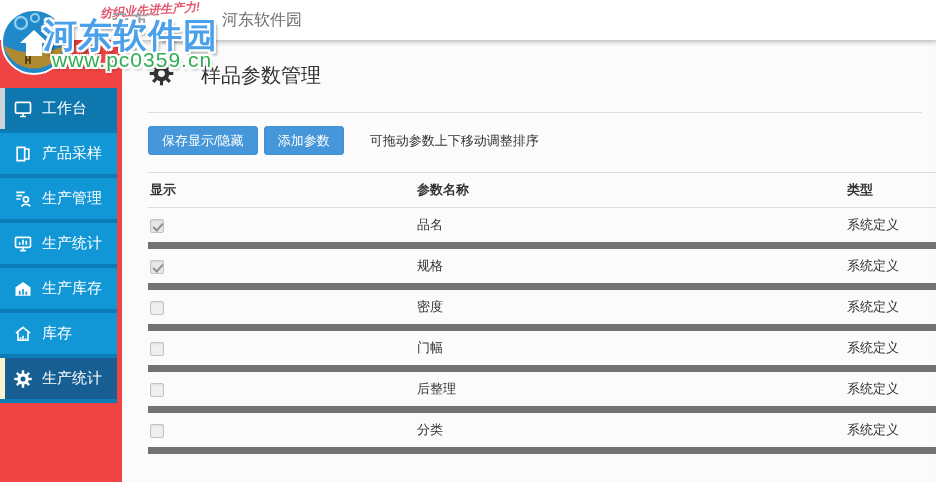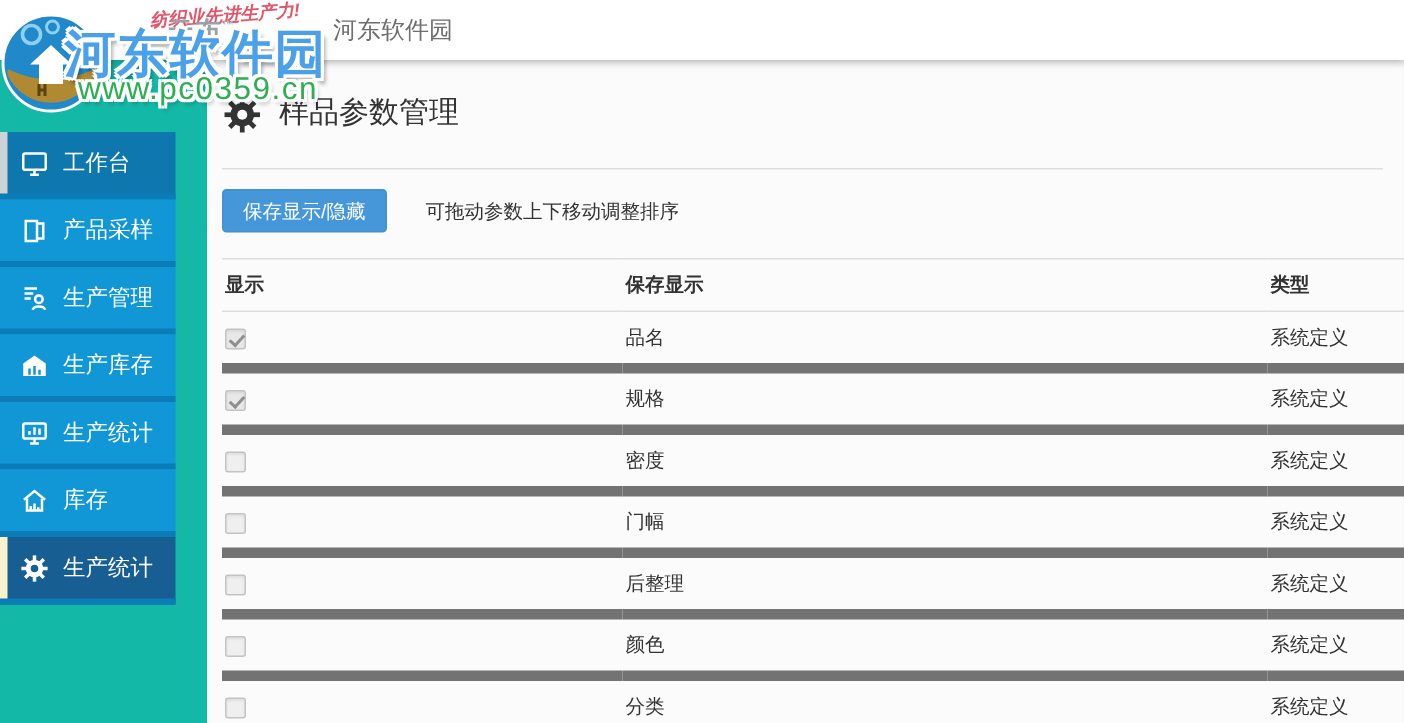--- a/index.html
+++ b/index.html
@@ -35,40 +35,40 @@
   }
   .wm-url{
     position:absolute;left:52px;top:48px;
     font-size:21px;font-weight:normal;color:#2fae52;letter-spacing:1px;white-space:nowrap;
     text-shadow:
       -2px -2px 0 #fff, 2px -2px 0 #fff, -2px 2px 0 #fff, 2px 2px 0 #fff,
       0 -2px 0 #fff, 0 2px 0 #fff, -2px 0 0 #fff, 2px 0 0 #fff,
       2px 3px 3px rgba(0,0,0,.3);
   }
   
-  .sidebar{position:absolute;left:0;top:40px;width:138px;height:442px;background:#14b8a6;z-index:10;}
+  .sidebar{position:absolute;left:0;top:40px;width:122px;height:442px;background:#ef4444;z-index:10;}
   .side-nav{margin-top:48px;}
   .side-item{
     position:relative;box-sizing:border-box;width:117px;height:45px;
     display:flex;align-items:center;gap:9px;padding-left:13px;
     background:#1196d6;border-bottom:4px solid #0b7cb5;
     color:#fff;font-size:15px;cursor:pointer;white-space:nowrap;
   }
   .side-item.first{background:#0d77ae;}
   .side-item.active{background:#175e93;}
   .strip{position:absolute;left:0;top:0;bottom:0;width:5px;background:transparent;}
   .first .strip{background:#ccd4d8;}
   .active .strip{background:#f8f3cd;}
   .s-ico{width:20px;height:20px;flex:none;}
   
   .content{
     position:absolute;left:122px;top:40px;width:814px;height:442px;
     background:#fbfbfb;z-index:5;box-shadow:inset 0 4px 5px -3px rgba(0,0,0,.15);
   }
-  .page-header{display:flex;align-items:flex-end;gap:11px;padding:20px 0 22px 26px;}
+  .page-header{display:flex;align-items:flex-start;gap:26px;padding:20px 0 22px 26px;}
   .page-title{font-size:20px;color:#333;font-weight:400;line-height:30px;}
   .divider{margin:0 14px 0 26px;border:0;border-top:1px solid #dddddd;height:0;}
   .toolbar{display:flex;align-items:center;margin:13px 14px 0 26px;}
   .btn{
     background:#4697d9;border:1px solid #4190d1;border-radius:3px;color:#fff;
     font-size:13px;font-family:inherit;padding:0 13px;height:29px;line-height:27px;
     cursor:pointer;margin-right:6px;
   }
   .hint{margin-left:20px;font-size:13px;color:#333;}
   .tablewrap{margin:17px 0 0 26px;}
@@ -144,34 +144,34 @@
         <path d="M4 4h10M4 8h7M4 12h5" stroke="#fff" stroke-width="2" fill="none"></path>
         <circle cx="15.5" cy="12.5" r="3" fill="none" stroke="#fff" stroke-width="2"></circle>
         <path d="M10.5 21c1-3.6 9-3.6 10 0" fill="none" stroke="#fff" stroke-width="2"></path>
       </svg>
       <span>生产管理</span>
     </div>
 
     <div class="side-item">
       <span class="strip"></span>
       <svg class="s-ico" viewBox="0 0 24 24">
-        <path d="M3 10 L12 3.5 L21 10 V20 H3 Z" fill="#fff"></path>
-        <path d="M8 19v-5M12 19v-7M16 19v-4" stroke="#1196d6" stroke-width="2" fill="none"></path>
-      </svg>
-      <span>生产库存</span>
-    </div>
-
-    <div class="side-item">
-      <span class="strip"></span>
-      <svg class="s-ico" viewBox="0 0 24 24">
         <rect x="3" y="4" width="18" height="12" rx="1.5" fill="none" stroke="#fff" stroke-width="2"></rect>
         <path d="M8 13v-3M12 13V7M16 13v-5" stroke="#fff" stroke-width="2" fill="none"></path>
         <path d="M8.5 20h7M12 16v4" stroke="#fff" stroke-width="2" fill="none"></path>
       </svg>
       <span>生产统计</span>
+    </div>
+
+    <div class="side-item">
+      <span class="strip"></span>
+      <svg class="s-ico" viewBox="0 0 24 24">
+        <path d="M3 10 L12 3.5 L21 10 V20 H3 Z" fill="#fff"></path>
+        <path d="M8 19v-5M12 19v-7M16 19v-4" stroke="#1196d6" stroke-width="2" fill="none"></path>
+      </svg>
+      <span>生产库存</span>
     </div>
 
     <div class="side-item">
       <span class="strip"></span>
       <svg class="s-ico" viewBox="0 0 24 24">
         <path d="M3.5 11 L12 4 L20.5 11" fill="none" stroke="#fff" stroke-width="2"></path>
         <path d="M6 10v9.5h12V10" fill="none" stroke="#fff" stroke-width="2"></path>
         <path d="M9 19v-3M12 19v-5M15 19v-2" stroke="#fff" stroke-width="2" fill="none"></path>
       </svg>
       <span>库存</span>
@@ -208,34 +208,35 @@
       </g>
       <circle cx="12" cy="12" r="3" fill="#fbfbfb"></circle>
     </svg>
     <span class="page-title">样品参数管理</span>
   </div>
 
   <hr class="divider">
 
   <div class="toolbar">
     <button class="btn">保存显示/隐藏</button>
+    <button class="btn">添加参数</button>
     <span class="hint">可拖动参数上下移动调整排序</span>
   </div>
 
   <div class="tablewrap">
     <table>
       <colgroup>
           <col class="c1">
           <col class="c2">
           <col class="c3">
         </colgroup>
       <thead>
         <tr>
           <th>显示</th>
-          <th>保存显示</th>
+          <th>参数名称</th>
           <th>类型</th>
         </tr>
       </thead>
       <tbody>
         <tr>
           <td><input type="checkbox" checked="" style=""></td>
           <td>品名</td>
           <td>系统定义</td>
         </tr>
         <tr>
@@ -253,25 +254,20 @@
           <td>门幅</td>
           <td>系统定义</td>
         </tr>
         <tr>
           <td><input type="checkbox" style=""></td>
           <td>后整理</td>
           <td>系统定义</td>
         </tr>
         <tr>
           <td><input type="checkbox" style=""></td>
-          <td>颜色</td>
-          <td>系统定义</td>
-        </tr>
-        <tr>
-          <td><input type="checkbox" style=""></td>
           <td>分类</td>
           <td>系统定义</td>
         </tr>
       </tbody>
     </table>
   </div>
 
 </div>
 
 </body></html>

